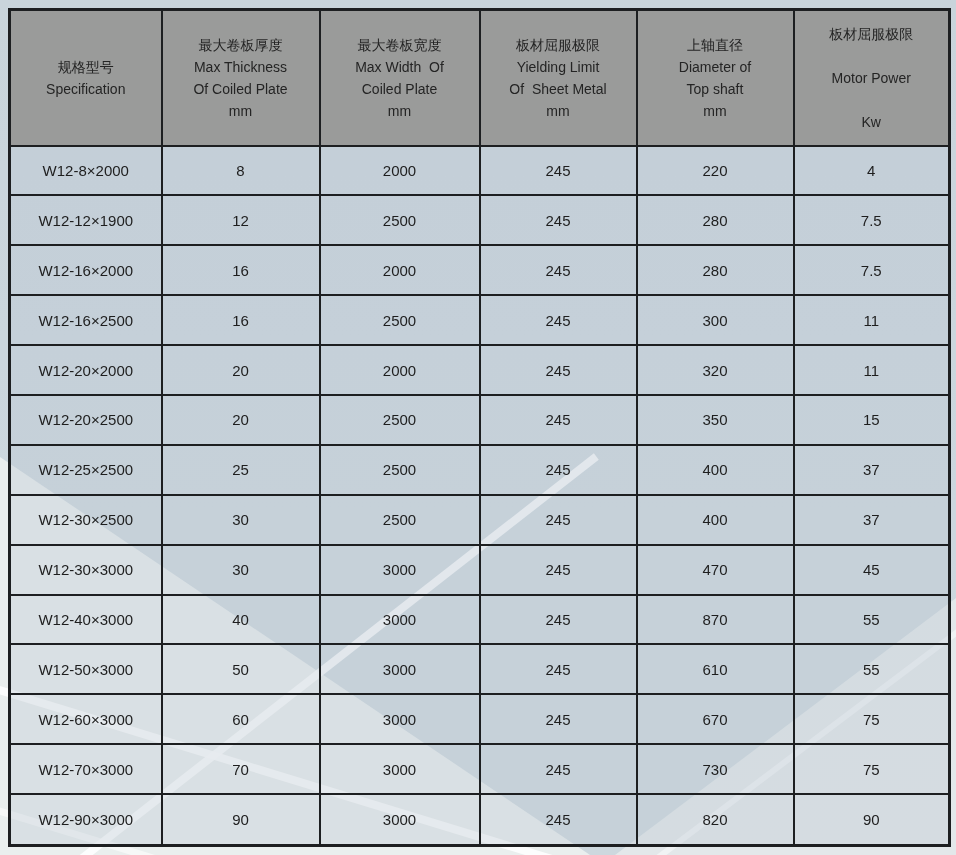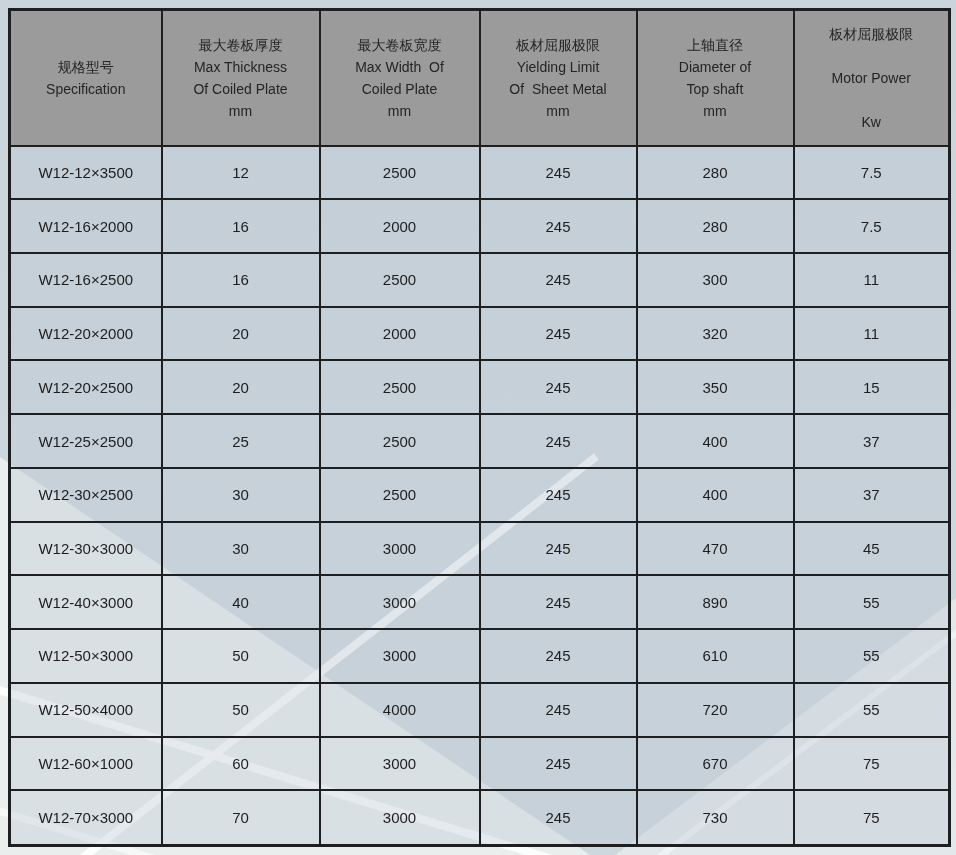--- a/index.html
+++ b/index.html
@@ -95,21 +95,29 @@
 mm</th>
         <th>板材屈服极限
 
 Motor Power
 
 Kw</th>
       </tr>
     </thead>
     <tbody>
         <tr>
-          <td>W12-12×3500</td>
+          <td>W12-8×2000</td>
+          <td>8</td>
+          <td>2000</td>
+          <td>245</td>
+          <td>220</td>
+          <td>4</td>
+        </tr>
+        <tr>
+          <td>W12-12×1900</td>
           <td>12</td>
           <td>2500</td>
           <td>245</td>
           <td>280</td>
           <td>7.5</td>
         </tr>
         <tr>
           <td>W12-16×2000</td>
           <td>16</td>
           <td>2000</td>
@@ -163,51 +171,51 @@
           <td>3000</td>
           <td>245</td>
           <td>470</td>
           <td>45</td>
         </tr>
         <tr>
           <td>W12-40×3000</td>
           <td>40</td>
           <td>3000</td>
           <td>245</td>
-          <td>890</td>
+          <td>870</td>
           <td>55</td>
         </tr>
         <tr>
           <td>W12-50×3000</td>
           <td>50</td>
           <td>3000</td>
           <td>245</td>
           <td>610</td>
           <td>55</td>
         </tr>
         <tr>
-          <td>W12-50×4000</td>
-          <td>50</td>
-          <td>4000</td>
-          <td>245</td>
-          <td>720</td>
-          <td>55</td>
-        </tr>
-        <tr>
-          <td>W12-60×1000</td>
+          <td>W12-60×3000</td>
           <td>60</td>
           <td>3000</td>
           <td>245</td>
           <td>670</td>
           <td>75</td>
         </tr>
         <tr>
           <td>W12-70×3000</td>
           <td>70</td>
           <td>3000</td>
           <td>245</td>
           <td>730</td>
           <td>75</td>
         </tr>
+        <tr>
+          <td>W12-90×3000</td>
+          <td>90</td>
+          <td>3000</td>
+          <td>245</td>
+          <td>820</td>
+          <td>90</td>
+        </tr>
       </tbody>
   </table>
 
 </div>
 
 </body></html>

